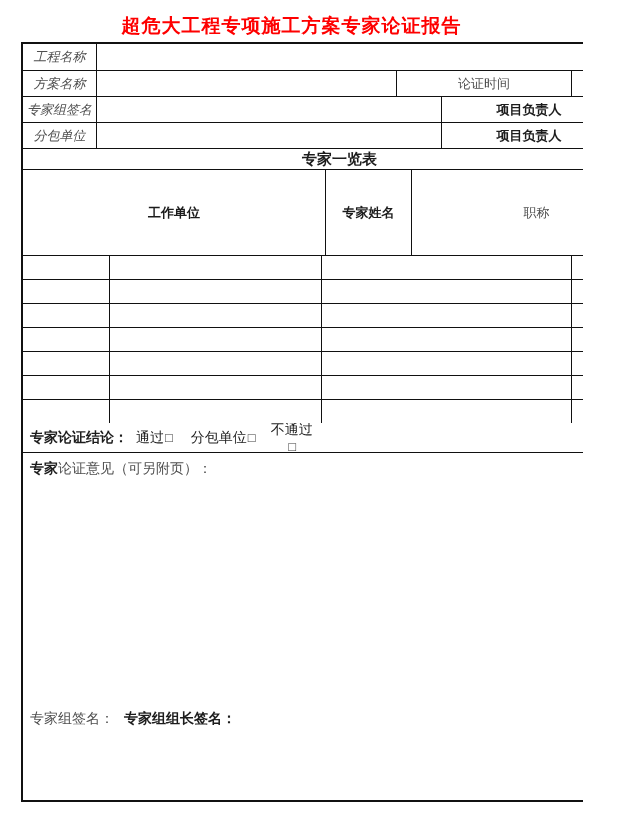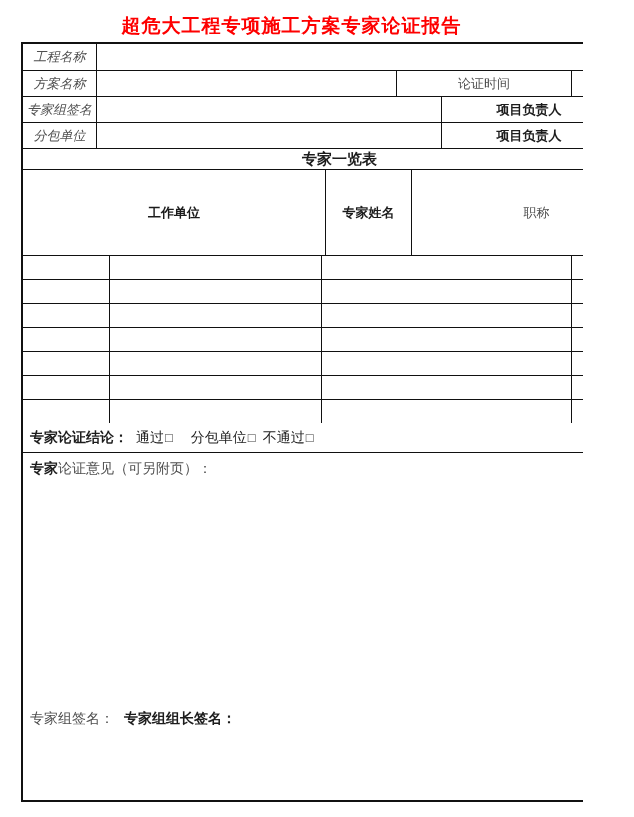--- a/index.html
+++ b/index.html
@@ -71,21 +71,21 @@
   .contact .cchar{display:block;}
   .contact .cchar.first{margin-left:13px;}
   
   .conclusion-row .cell{justify-content:flex-start;padding-left:7px;font-size:14px;}
   .conc-label{font-weight:bold;color:var(--txt-bold);}
   .opt{display:inline-flex;align-items:center;}
   .opt-text{font-weight:normal;color:var(--txt-bold);}
   .box{font-weight:normal;color:#3a3a3a;font-size:13px;margin-left:1px;}
   .opt.o1{margin-left:8px;}
   .opt.o2{margin-left:18px;}
-  .opt.o3{margin-left:7px;}
+  .opt.o3{margin-left:15px;flex-direction:column;}
   
   .opinion-row{flex:1 1 auto;text-align:center;}
   .opinion-cell{
     position:relative;flex:1 1 auto;
     display:block;
     font-size:14px;color:var(--txt);
   }
   .opinion-label{position:absolute;top:7px;left:7px;}
   .opinion-label .pfx{font-weight:bold;color:var(--txt-bold);}
   .signature-line{position:absolute;top:257px;left:7px;white-space:nowrap;}

